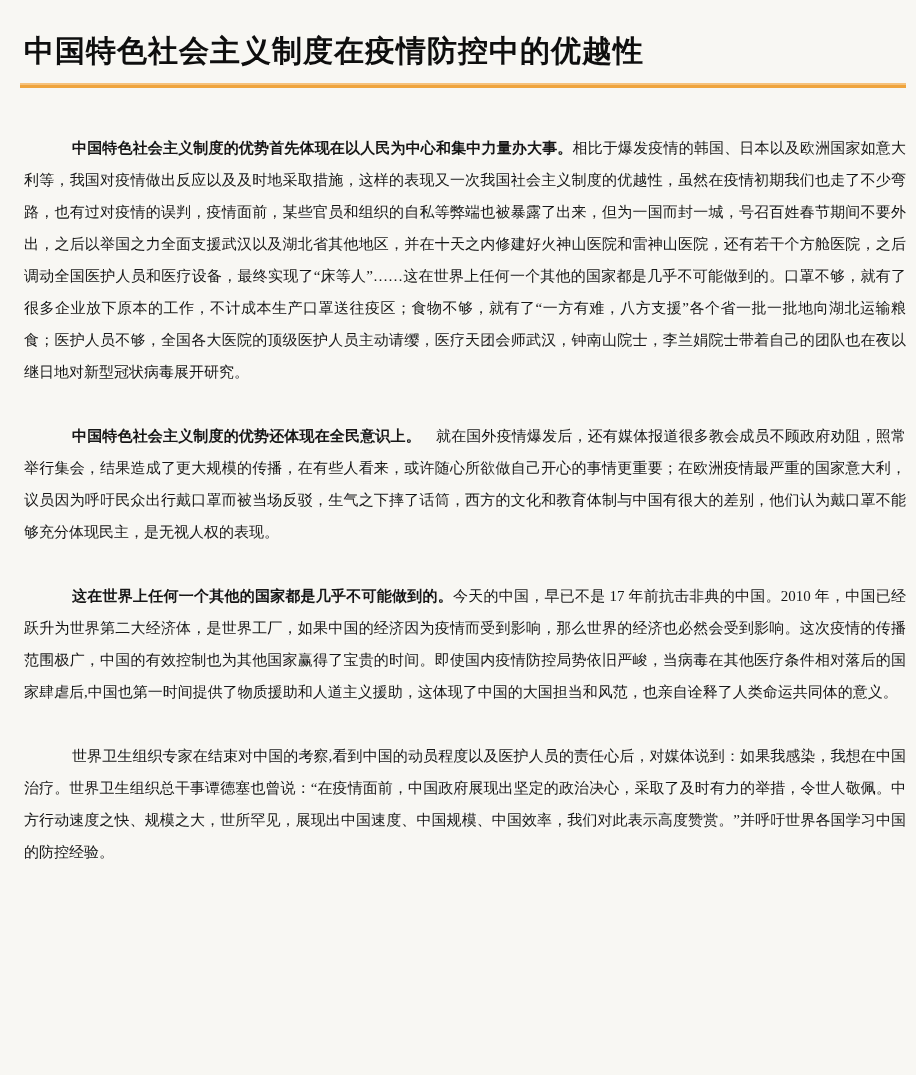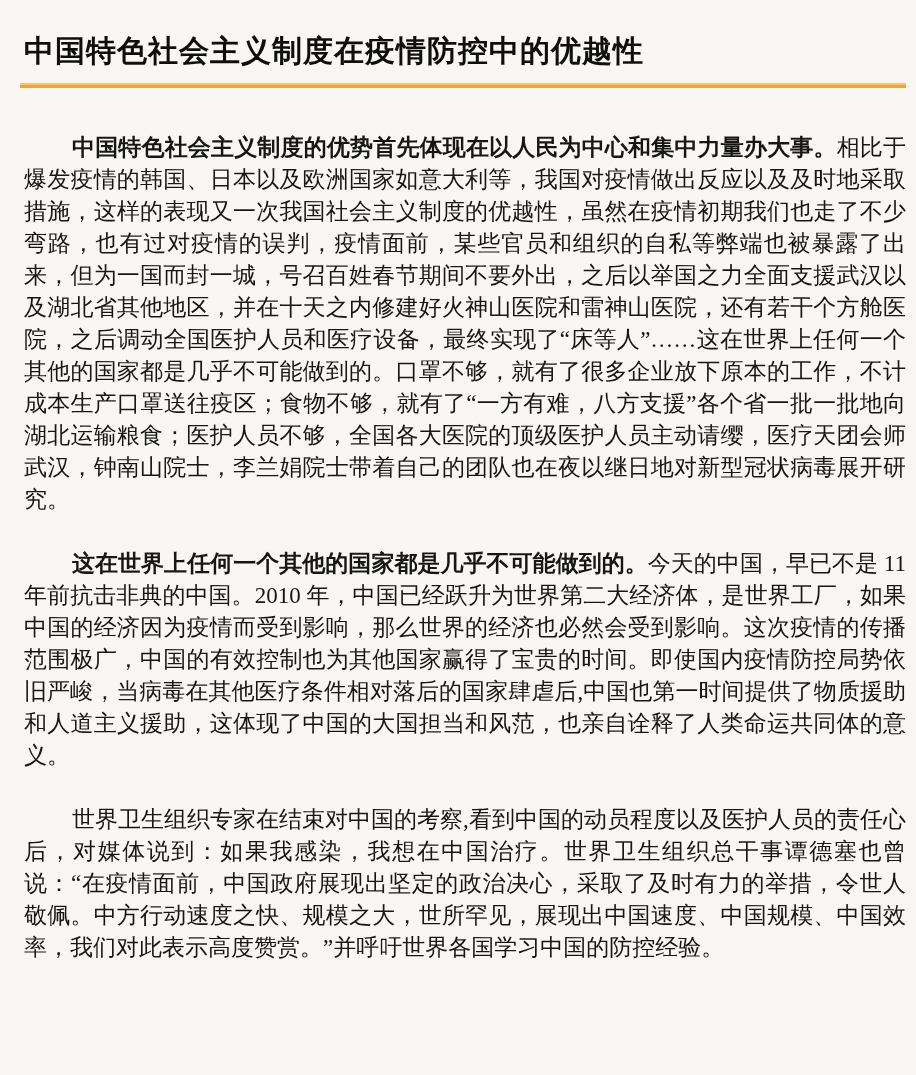--- a/index.html
+++ b/index.html
@@ -32,21 +32,21 @@
     height: 5px;
     margin: 12px 0 0 -4px;
     background: linear-gradient(to bottom,
       #f6c27c 0px, #f6c27c 2px,
       #efa43d 2px, #efa43d 5px);
   }
   .content {
     margin-top: 44px;
   }
   .para {
-    font-size: 23px;
+    font-size: 15px;
     line-height: 32px;
     text-align: justify;
     text-justify: inter-character;
     text-indent: 48px;
     margin: 0 0 32px 0;
     word-break: break-all;
   }
   .para:last-child {
     margin-bottom: 0;
   }
@@ -60,19 +60,20 @@
 <div class="page">
 
   <h1 class="doc-title">中国特色社会主义制度在疫情防控中的优越性</h1>
 
   <div class="title-rule"></div>
 
   <div class="content">
 
     <p class="para"><span class="lead">中国特色社会主义制度的优势首先体现在以人民为中心和集中力量办大事。</span><span>相比于爆发疫情的韩国、日本以及欧洲国家如意大利等，我国对疫情做出反应以及及时地采取措施，这样的表现又一次我国社会主义制度的优越性，虽然在疫情初期我们也走了不少弯路，也有过对疫情的误判，疫情面前，某些官员和组织的自私等弊端也被暴露了出来，但为一国而封一城，号召百姓春节期间不要外出，之后以举国之力全面支援武汉以及湖北省其他地区，并在十天之内修建好火神山医院和雷神山医院，还有若干个方舱医院，之后调动全国医护人员和医疗设备，最终实现了“床等人”……这在世界上任何一个其他的国家都是几乎不可能做到的。口罩不够，就有了很多企业放下原本的工作，不计成本生产口罩送往疫区；食物不够，就有了“一方有难，八方支援”各个省一批一批地向湖北运输粮食；医护人员不够，全国各大医院的顶级医护人员主动请缨，医疗天团会师武汉，钟南山院士，李兰娟院士带着自己的团队也在夜以继日地对新型冠状病毒展开研究。</span></p>
 
+    <p class="para"><span class="lead">中国特色社会主义制度的优势还体现在全民意识上。</span><span>　就在国外疫情爆发后，还有媒体报道很多教会成员不顾政府劝阻，照常举行集会，结果造成了更大规模的传播，在有些人看来，或许随心所欲做自己开心的事情更重要；在欧洲疫情最严重的国家意大利，议员因为呼吁民众出行戴口罩而被当场反驳，生气之下摔了话筒，西方的文化和教育体制与中国有很大的差别，他们认为戴口罩不能够充分体现民主，是无视人权的表现。</span></p>
 
-    <p class="para"><span class="lead">这在世界上任何一个其他的国家都是几乎不可能做到的。</span><span>今天的中国，早已不是 11 年前抗击非典的中国。2010 年，中国已经跃升为世界第二大经济体，是世界工厂，如果中国的经济因为疫情而受到影响，那么世界的经济也必然会受到影响。这次疫情的传播范围极广，中国的有效控制也为其他国家赢得了宝贵的时间。即使国内疫情防控局势依旧严峻，当病毒在其他医疗条件相对落后的国家肆虐后,中国也第一时间提供了物质援助和人道主义援助，这体现了中国的大国担当和风范，也亲自诠释了人类命运共同体的意义。</span></p>
+    <p class="para"><span class="lead">这在世界上任何一个其他的国家都是几乎不可能做到的。</span><span>今天的中国，早已不是 17 年前抗击非典的中国。2010 年，中国已经跃升为世界第二大经济体，是世界工厂，如果中国的经济因为疫情而受到影响，那么世界的经济也必然会受到影响。这次疫情的传播范围极广，中国的有效控制也为其他国家赢得了宝贵的时间。即使国内疫情防控局势依旧严峻，当病毒在其他医疗条件相对落后的国家肆虐后,中国也第一时间提供了物质援助和人道主义援助，这体现了中国的大国担当和风范，也亲自诠释了人类命运共同体的意义。</span></p>
 
     <p class="para"><span class="lead"></span><span>世界卫生组织专家在结束对中国的考察,看到中国的动员程度以及医护人员的责任心后，对媒体说到：如果我感染，我想在中国治疗。世界卫生组织总干事谭德塞也曾说：“在疫情面前，中国政府展现出坚定的政治决心，采取了及时有力的举措，令世人敬佩。中方行动速度之快、规模之大，世所罕见，展现出中国速度、中国规模、中国效率，我们对此表示高度赞赏。”并呼吁世界各国学习中国的防控经验。</span></p>
 
   </div>
 </div>
 
 </body></html>

